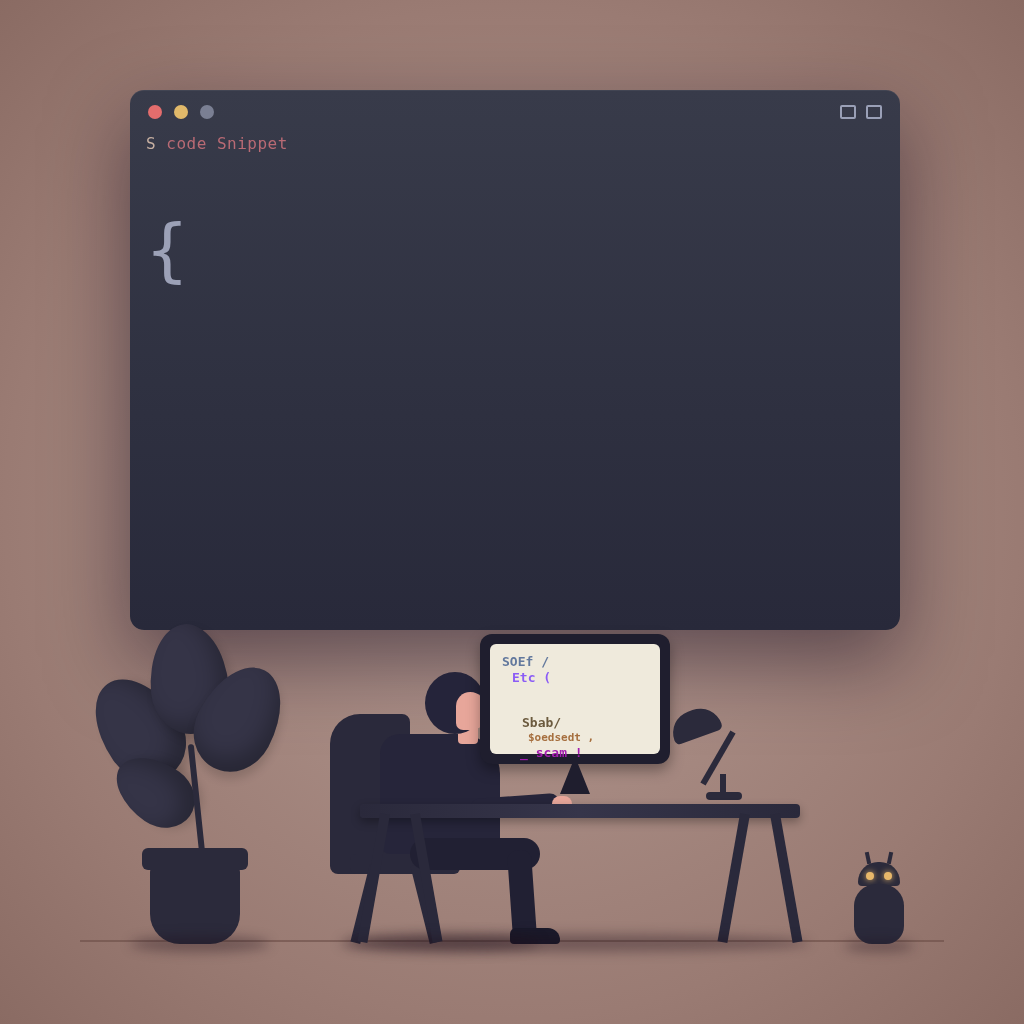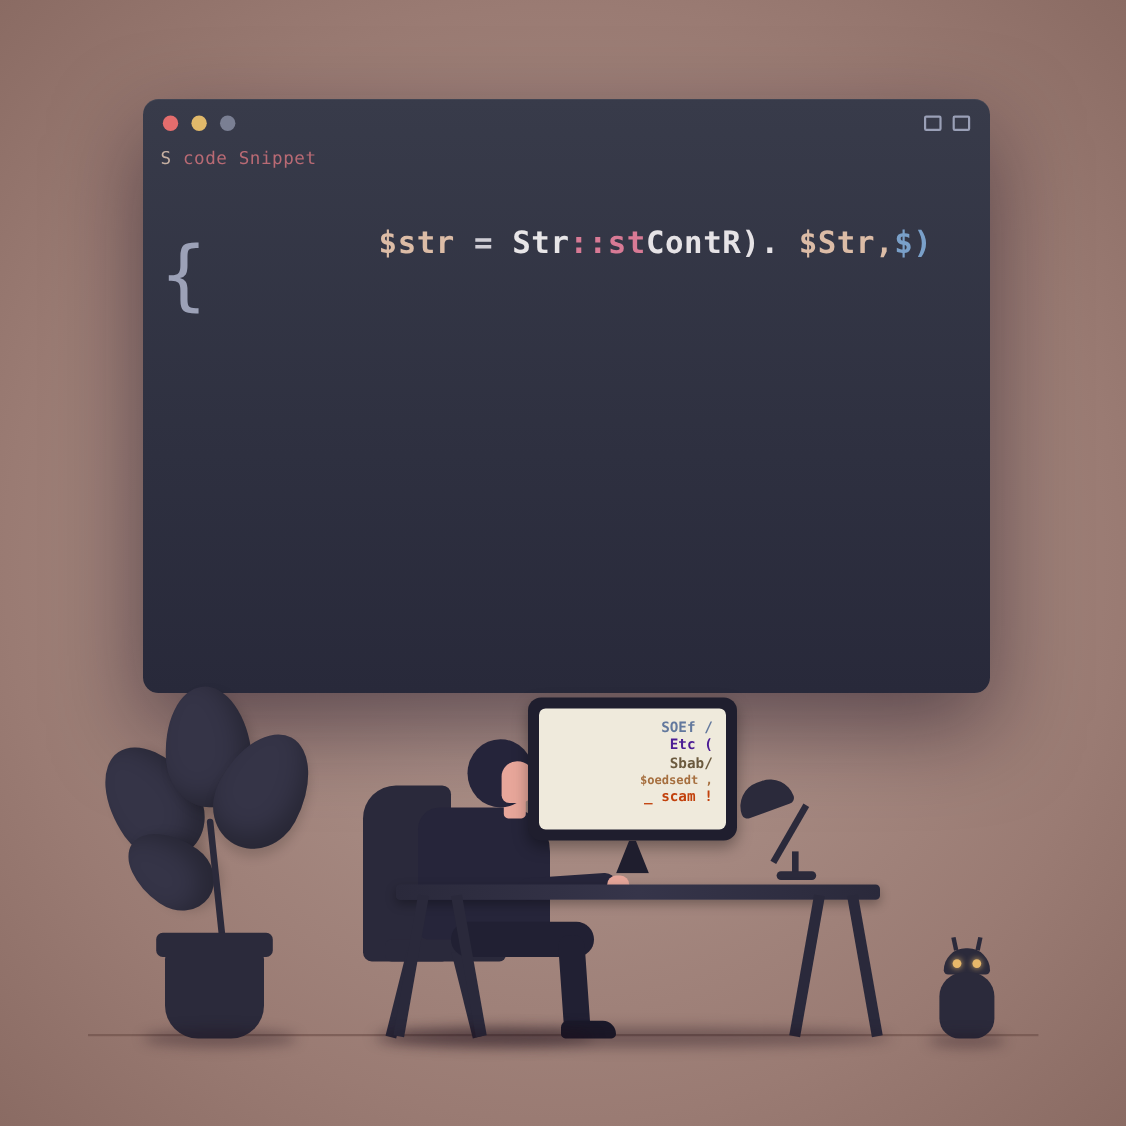--- a/index.html
+++ b/index.html
@@ -128,21 +128,21 @@
     background: #353447;
     border-radius: 50% 50% 50% 50% / 60% 60% 40% 40%;
     box-shadow: inset -10px -10px 20px rgba(0,0,0,0.25), 4px 6px 10px rgba(0,0,0,0.15);
   }
   .leaf.l1 { left: 10px;  bottom: 160px; transform: rotate(-35deg); }
   .leaf.l2 { left: 60px;  bottom: 210px; transform: rotate(-5deg); }
   .leaf.l3 { left: 110px; bottom: 170px; transform: rotate(28deg); }
   .leaf.l4 { left: 35px;  bottom: 110px; transform: rotate(-55deg); width: 60px; height: 85px; }
 
   
-  .desk { position: absolute; left: 360px; bottom: 0; width: 440px; height: 230px; text-align: right; }
+  .desk { position: absolute; left: 360px; bottom: 0; width: 440px; height: 230px; }
   .desk-top {
     position: absolute; top: 90px; left: 0; right: 0;
     height: 14px;
     background: linear-gradient(90deg, #2a293b, #36354a, #2a293b);
     border-radius: 4px;
     box-shadow: 0 4px 10px rgba(0,0,0,0.3);
   }
   .desk-leg {
     position: absolute; top: 100px; width: 10px; height: 130px;
     background: #2a293b;
@@ -170,24 +170,24 @@
     background: #efeadc;
     border-radius: 6px;
     padding: 10px 12px;
     font-family: Menlo, monospace;
     font-size: 13px;
     font-weight: 700;
     color: #5b7aa3;
     line-height: 1.25;
   }
   .mon-screen .l1 { color: #62789d; }
-  .mon-screen .l2 { color: #4c1d95; padding-left: 10px; }
-  .mon-screen .l3 { color: #6b5a3e; padding-left: 20px; }
+  .mon-screen .l2 { color: #8b5cf6; padding-left: 10px; }
+  .mon-screen .l3 { color: #6b5a3e; padding-left: 20px; margin-top: 28px; }
   .mon-screen .l4 { color: #a66f3f; padding-left: 26px; font-size: 11px; }
-  .mon-screen .l5 { color: #c2410c; padding-left: 18px; }
+  .mon-screen .l5 { color: #a21caf; padding-left: 18px; }
   .mon-stand {
     position: absolute; left: 80px; top: 130px;
     width: 30px; height: 30px;
     background: #1f1e2e;
     clip-path: polygon(40% 0, 60% 0, 100% 100%, 0 100%);
   }
 
   
   .lamp { position: absolute; right: 30px; top: -10px; width: 100px; height: 100px; }
   .lamp-arm1 { position:absolute; left:50px; top:70px; width:6px; height:20px; background:#2b2a3b; }
@@ -325,23 +325,20 @@
   </div>
 
   <div class="file-tab">
     <span class="muted">S</span>
     <span>code Snippet</span>
   </div>
 
   <div class="code-area">
     <div class="bracket-left">{</div>
 
-    <div class="code-line indent">
-      <span class="kw-var">$str</span><span class="kw-punc"> = </span><span class="kw-type">Str</span><span class="kw-pink">::st</span><span class="kw-fn">ContR).</span><span class="kw-var"> $Str,</span><span class="kw-blue">$)</span>
-    </div>
 
 
 
 
   </div>
 </div>
 
 <div class="scene">
   <div class="floor-line"></div>
 

